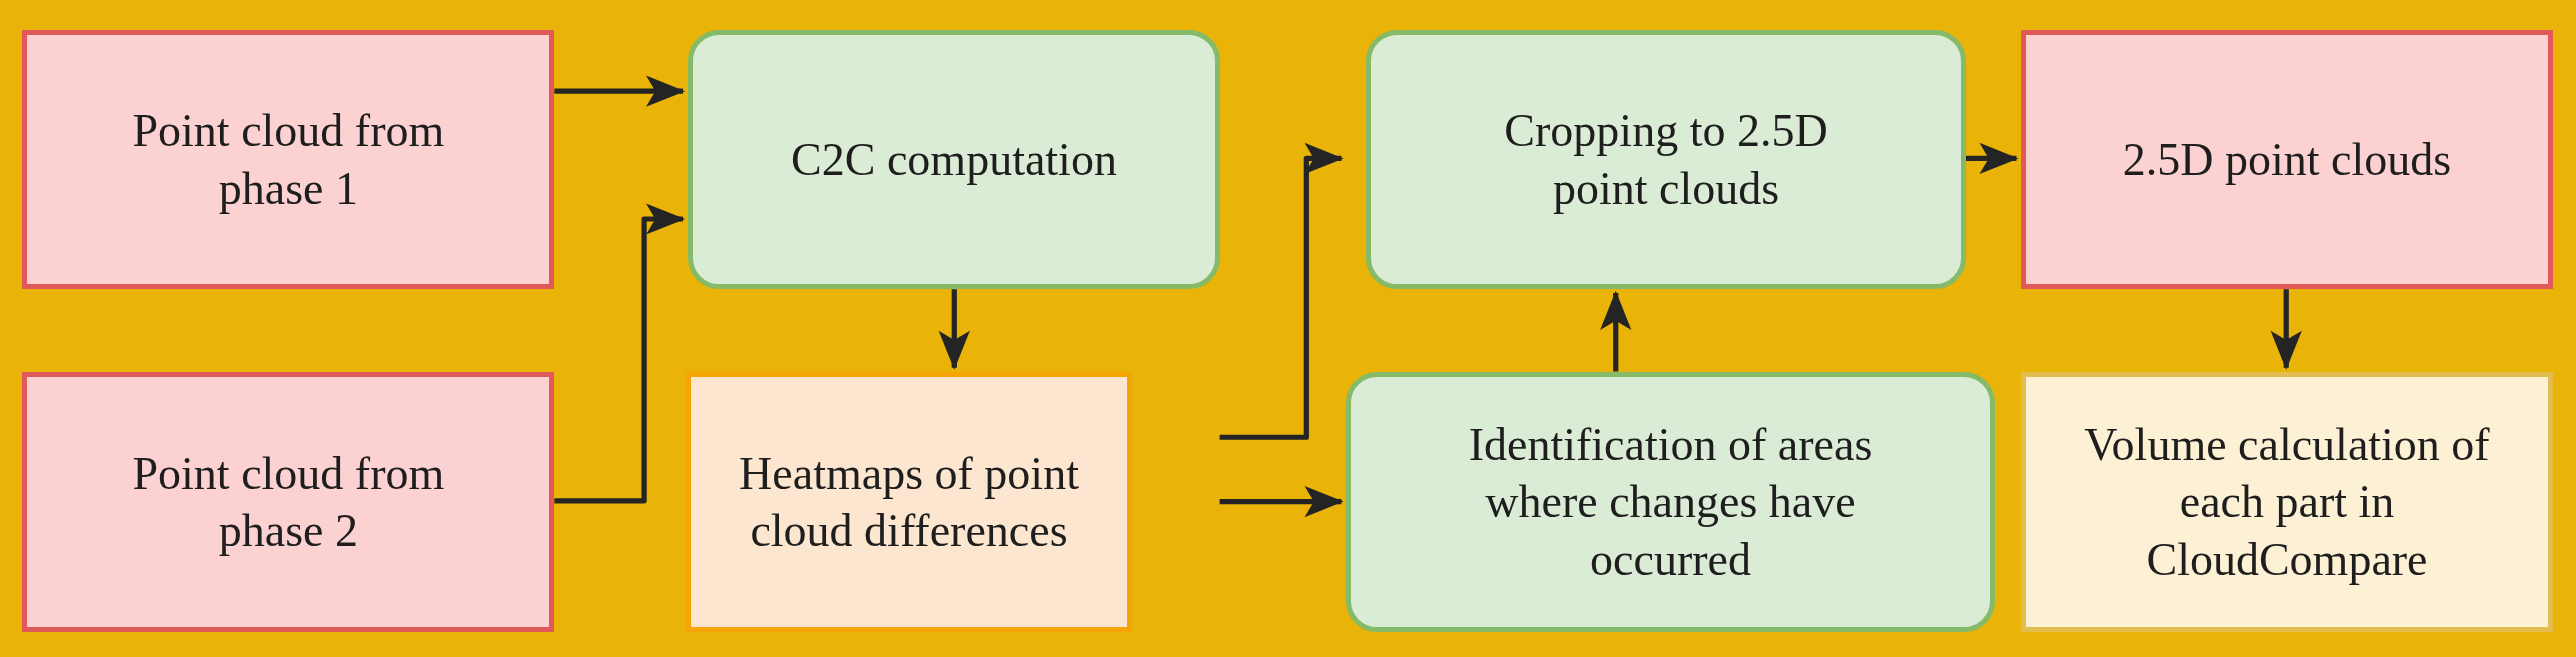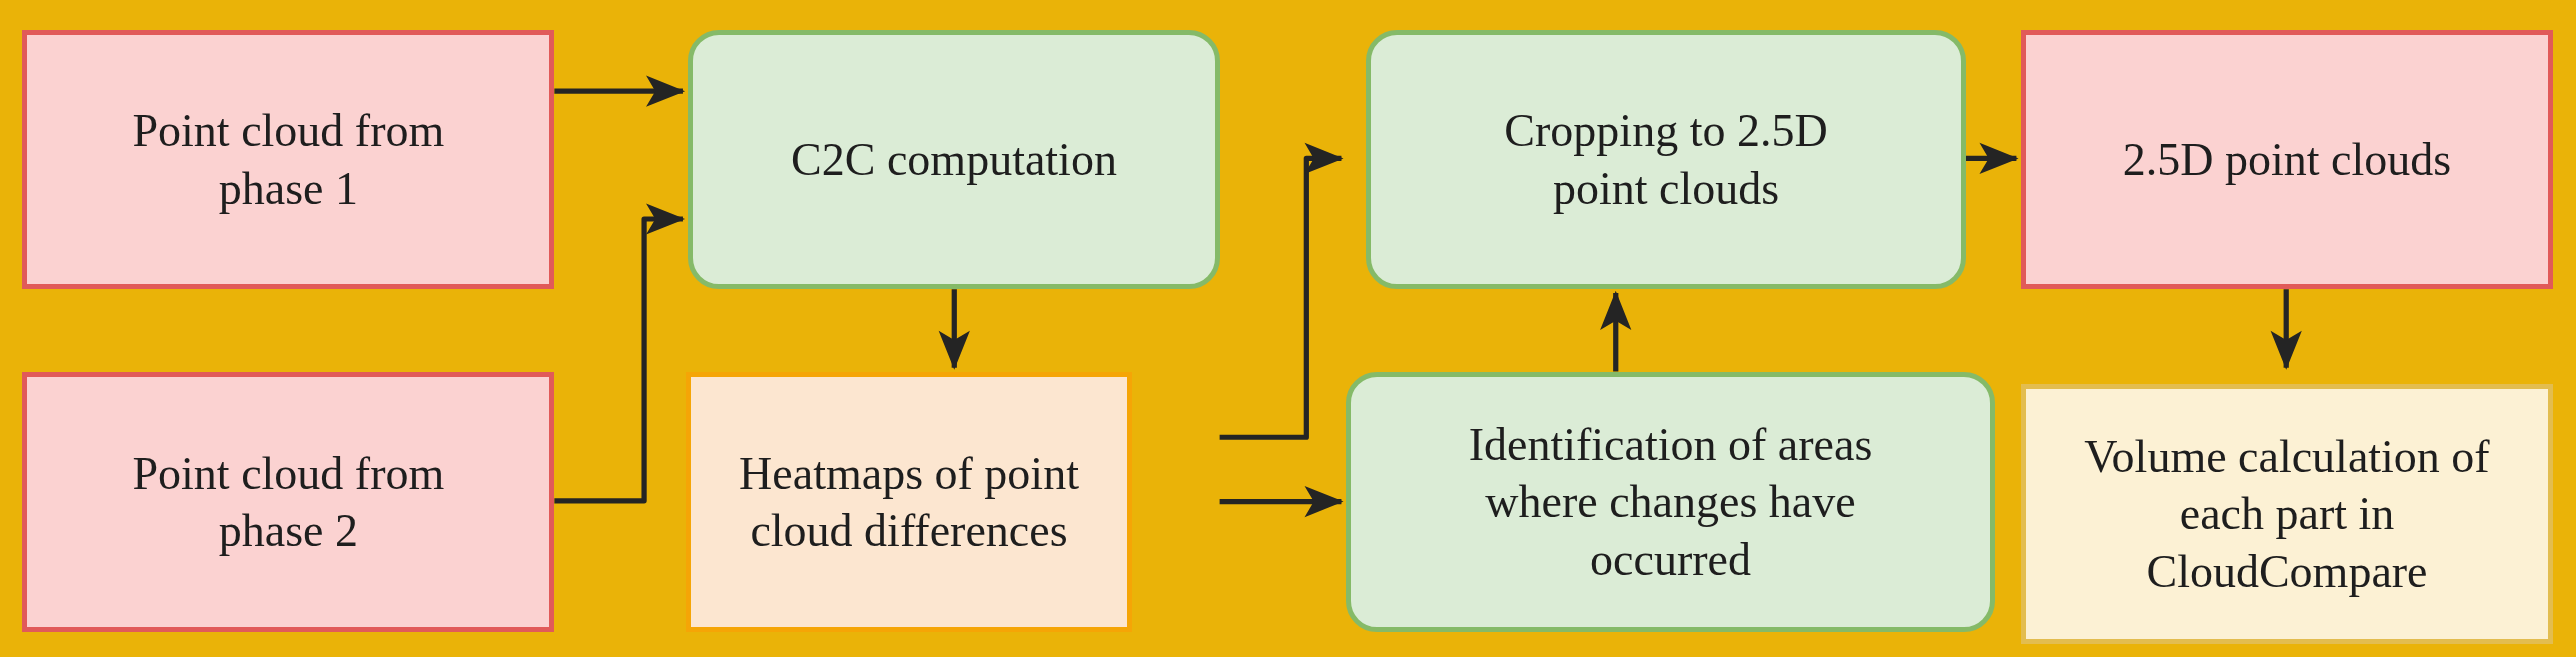--- a/index.html
+++ b/index.html
@@ -29,21 +29,21 @@
   .orange{background:#fce6d0;border-color:#f5a506;}
   .yellow{background:#fcf1d4;border-color:#e3bd4f;}
 
   #n-phase1        {left:22.4px;  top:30px;  width:532px;height:259px;}
   #n-phase2        {left:22.4px;  top:372px; width:532px;height:260px;}
   #n-c2c           {left:688px; top:30px;  width:532px;height:259px;}
   #n-heatmaps      {left:686px; top:372px; width:446px;height:260px;}
   #n-cropping      {left:1346px;top:30px;  width:600px;height:259px;margin-left:20px;}
   #n-identification{left:1346px;top:372px; width:649px;height:260px;}
   #n-pc25d         {left:2021px;top:30px;  width:532px;height:259px;}
-  #n-volume        {left:2021px;top:384px; width:532px;height:260px;}
+  #n-volume        {left:2021px;top:372px; width:532px;height:260px;}
 
   #edges{position:absolute;left:0;top:0;width:2576px;height:657px;}
   #edges path.connector{
     fill:none;
     stroke:#242424;
     stroke-width:7;
     stroke-linejoin:round;
     stroke-linecap:butt;
     marker-end:url(#arrowhead);
   }

